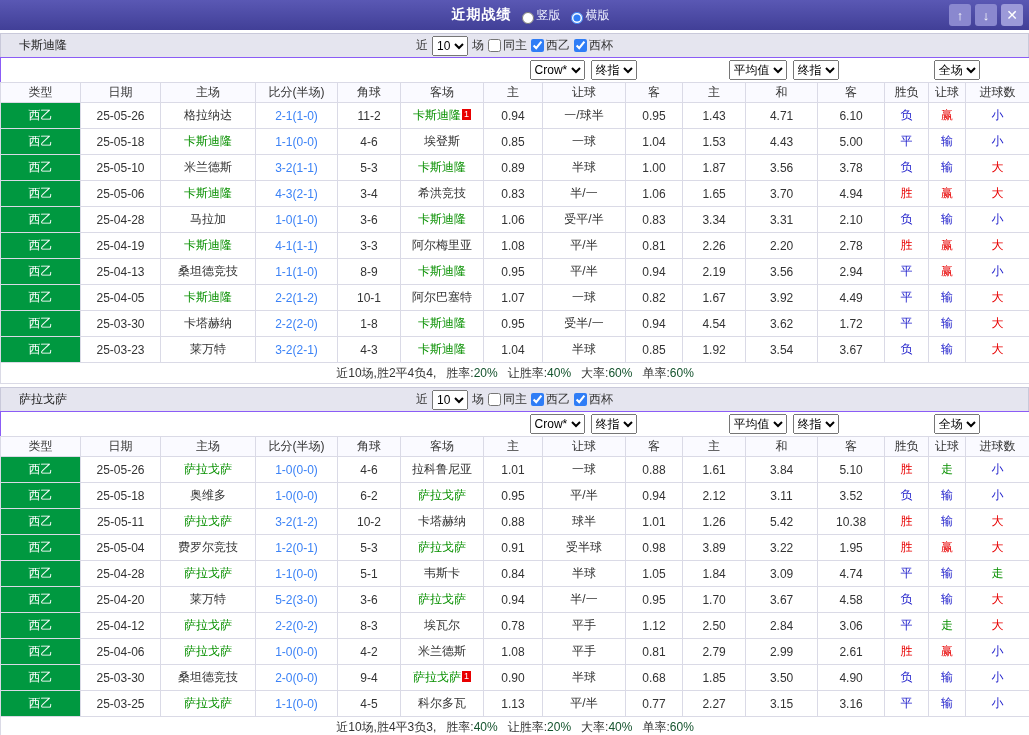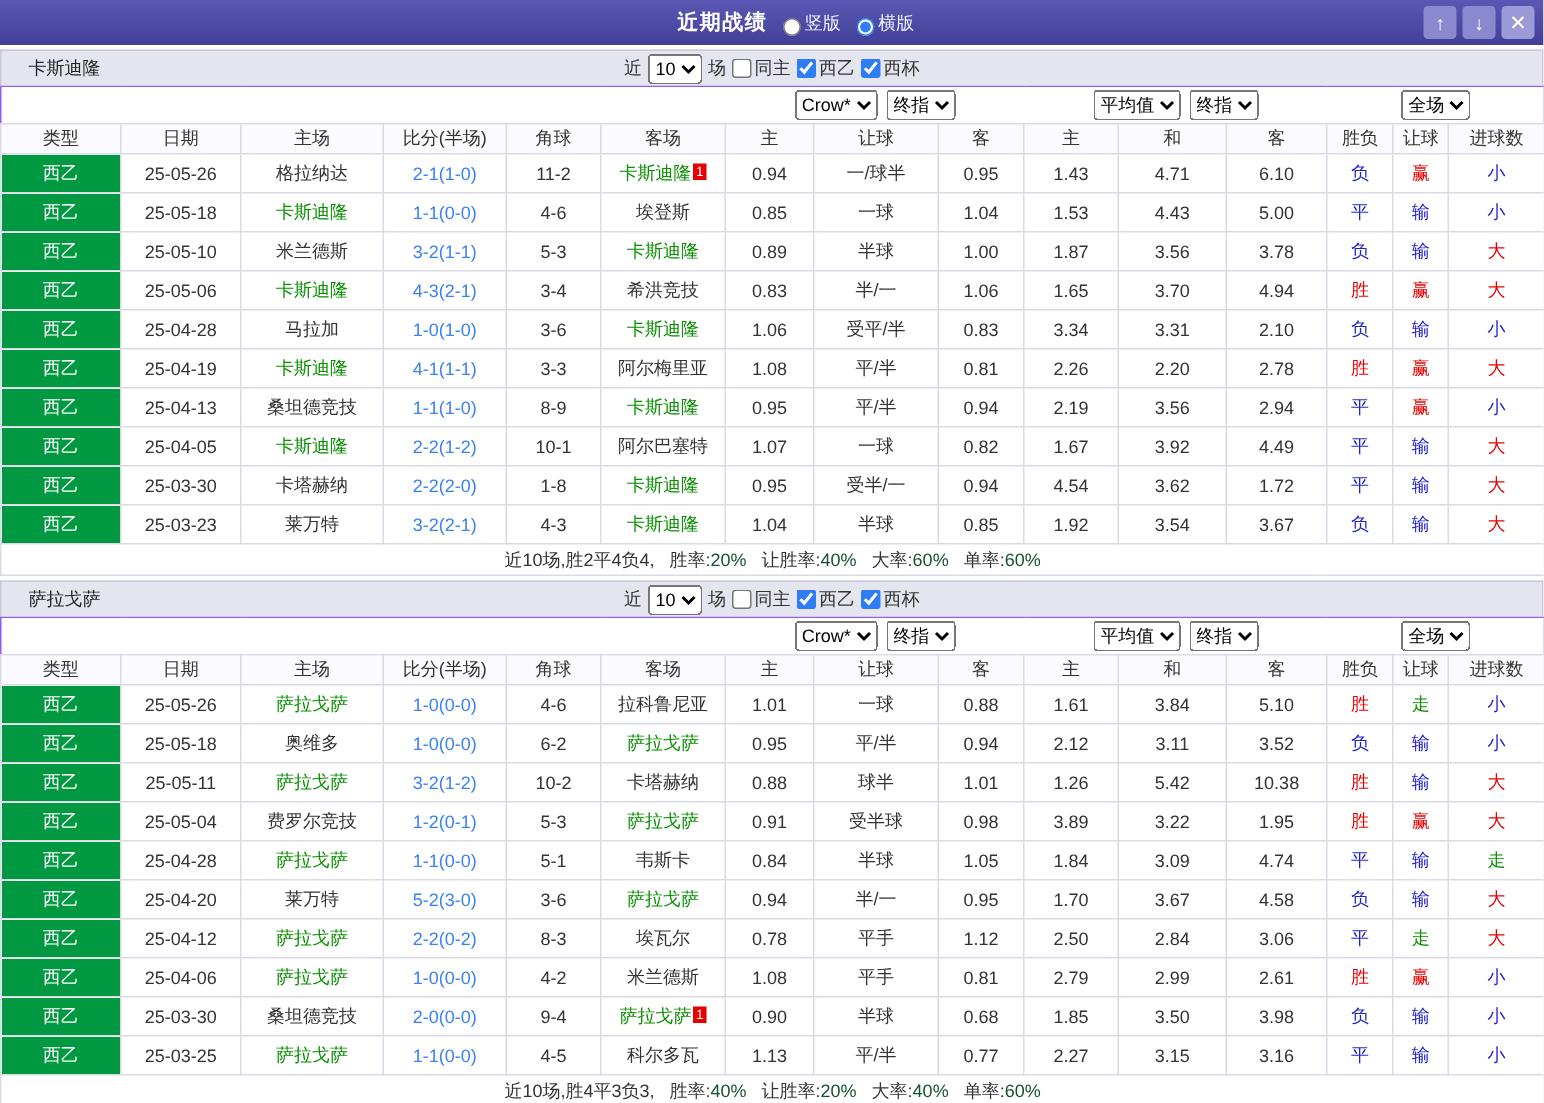--- a/index.html
+++ b/index.html
@@ -534,21 +534,21 @@
             <td>25-03-30</td>
             <td><span class="teamlink">桑坦德竞技</span></td>
             <td class="score">2-0(0-0)</td>
             <td>9-4</td>
             <td><span class="focal teamlink">萨拉戈萨</span><span class="redcard">1</span></td>
             <td>0.90</td>
             <td>半球</td>
             <td>0.68</td>
             <td>1.85</td>
             <td>3.50</td>
-            <td>3.98</td>
+            <td>4.90</td>
             <td class="r-blue">负</td>
             <td class="r-blue">输</td>
             <td class="r-blue">小</td>
           </tr>
           <tr>
             <td class="league">西乙</td>
             <td>25-03-25</td>
             <td><span class="focal teamlink">萨拉戈萨</span></td>
             <td class="score">1-1(0-0)</td>
             <td>4-5</td>

